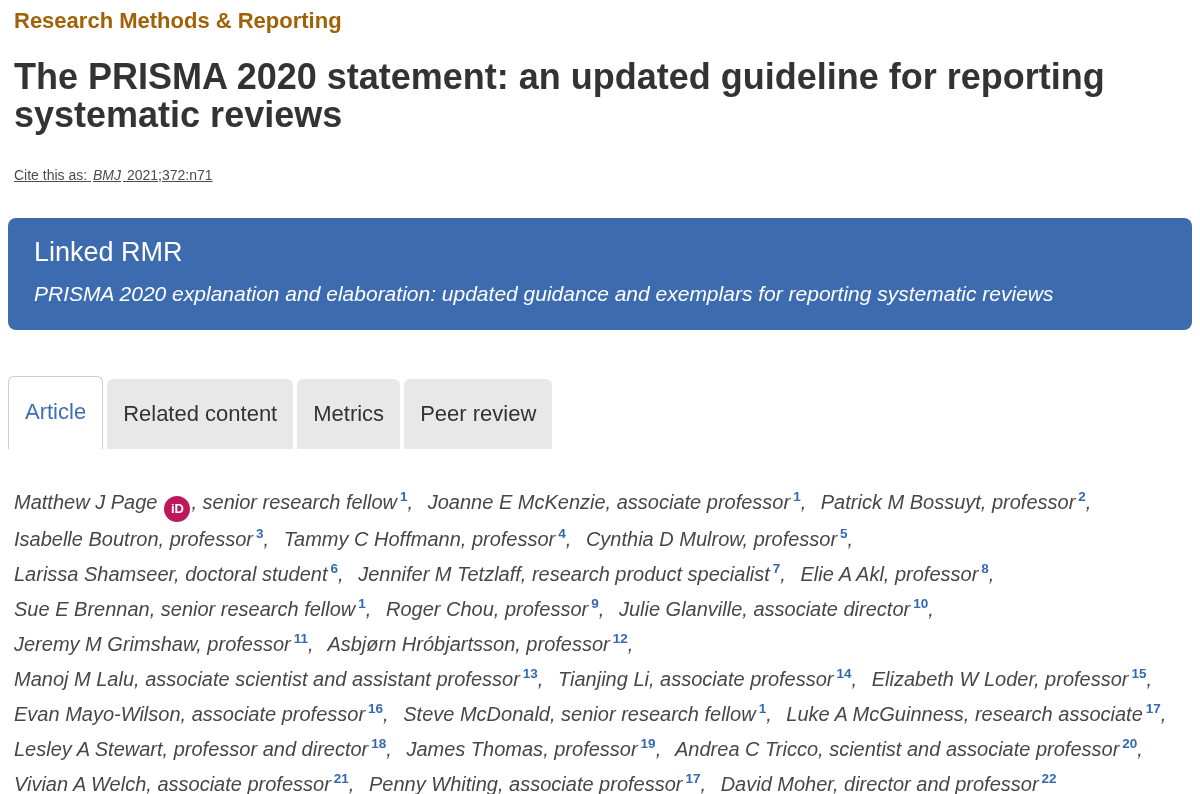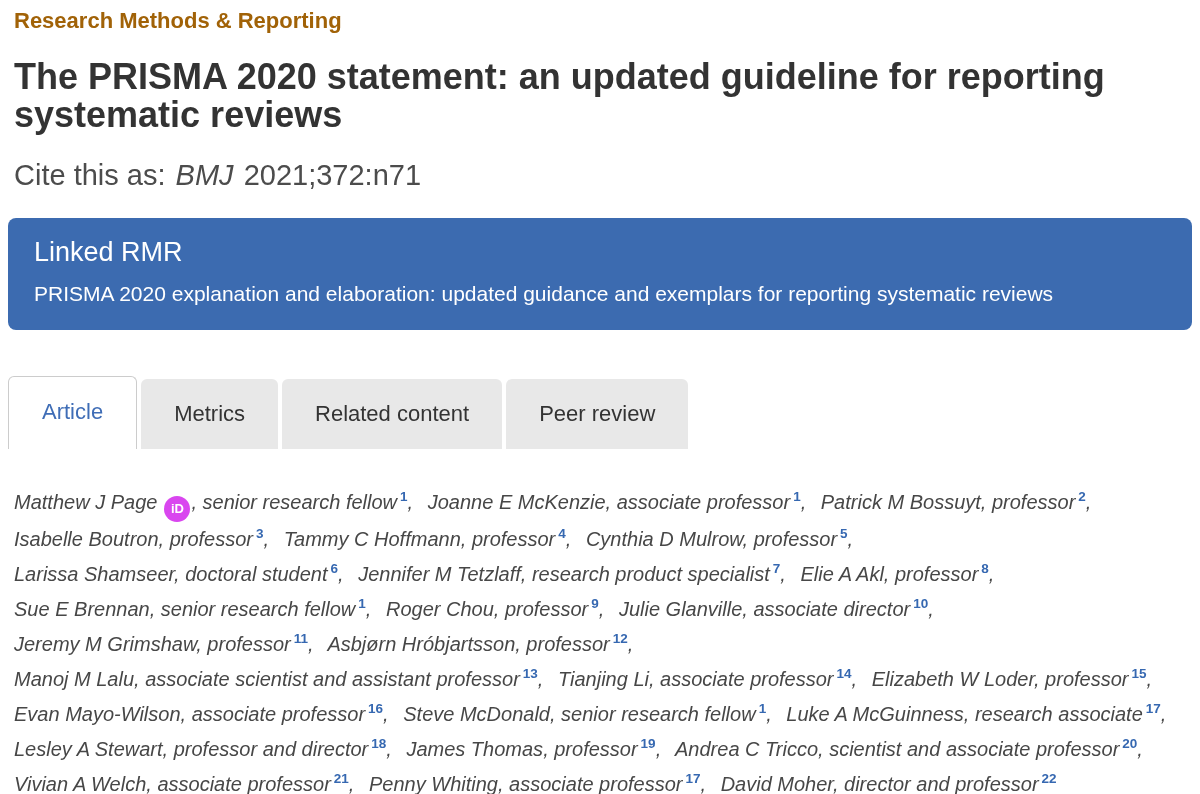--- a/index.html
+++ b/index.html
@@ -18,63 +18,63 @@
     color: #333333; font-size: 36px; font-weight: 700;
     line-height: 38px; margin-bottom: 26px;
   }
   .citation {
     color: #5a5a5a; font-size: 21px; line-height: 30px; margin-bottom: 4px;
   }
   .citation .journal { font-style: italic; margin-right: 8px; }
   .citation .yearvol { margin-right: 10px; }
   .doi-link { color: #4374bd; text-decoration: none; cursor: pointer; }
   .citeas {
-    color: #4c4c4c; font-size: 29px; line-height: 30px; margin-bottom: 28px;
+    color: #4c4c4c; font-size: 14px; line-height: 30px; margin-bottom: 28px; text-decoration: underline;
   }
   .citeas i { margin: 0 2px; }
 
   .linked-box {
     background: #3c6bb0; border-radius: 8px;
     margin: 0 -6px 46px -6px; padding: 19px 26px 24px 26px;
     color: #ffffff;
   }
   .linked-title { font-size: 27px; font-weight: 400; margin-bottom: 14px; }
   .linked-link {
     color: #ffffff; font-size: 21px; text-decoration: none;
-    cursor: pointer; display: inline-block;
+    cursor: pointer; display: inline-block; font-style: italic;
   }
 
   .tabs {
     margin: 0 -6px 30px -6px; display: flex; align-items: flex-end;
     height: 73px;
   }
   .tab {
     background: #e8e8e8; color: #333333; font-size: 22px;
-    height: 70px; line-height: 70px; padding: 0 33px;
+    height: 70px; line-height: 70px; padding: 0 16px;
     border-radius: 6px 6px 0 0; margin-right: 4px; cursor: pointer;
     white-space: nowrap;
   }
   .tab.active {
     background: #ffffff; color: #3f6db6;
     border: 1px solid #cccccc; border-bottom: none;
     height: 73px; line-height: 70px;
   }
 
   .authors {
     color: #474747; font-size: 20px; font-style: italic;
     line-height: 35px; padding-top: 6px;
   }
   .author { white-space: nowrap; margin-right: 9px; }
   .author sup {
     color: #3668b1; font-weight: 700; font-size: 13.5px;
     font-style: normal; margin-left: 3px; line-height: 0;
   }
   .orcid {
     display: inline-block; width: 26px; height: 26px; border-radius: 50%;
-    background: #d946ef; color: #ffffff; font-style: normal; font-weight: 700;
+    background: #be185d; color: #ffffff; font-style: normal; font-weight: 700;
     font-size: 13px; line-height: 26px; text-align: center;
     vertical-align: -4px; margin: 0 1px 0 7px; cursor: pointer;
   }
 </style>
 </head>
 <body>
 
 <div class="page">
 
   <div class="category">Research Methods &amp; Reporting</div>
@@ -88,20 +88,20 @@
     <span>2021;372:n71</span>
   </p>
 
   <div class="linked-box">
     <div class="linked-title">Linked RMR</div>
     <a class="linked-link">PRISMA 2020 explanation and elaboration: updated guidance and exemplars for reporting systematic reviews</a>
   </div>
 
   <div class="tabs" id="tabs">
       <div class="tab active">Article</div>
+      <div class="tab">Related content</div>
       <div class="tab">Metrics</div>
-      <div class="tab">Related content</div>
       <div class="tab">Peer review</div>
     </div>
 
   <div class="authors" id="authors"><span class="author"><span>Matthew J Page</span><span class="orcid">iD</span>, senior research fellow<sup>1</sup>,</span> <span class="author"><span>Joanne E McKenzie</span>, associate professor<sup>1</sup>,</span> <span class="author"><span>Patrick M Bossuyt</span>, professor<sup>2</sup>,</span> <span class="author"><span>Isabelle Boutron</span>, professor<sup>3</sup>,</span> <span class="author"><span>Tammy C Hoffmann</span>, professor<sup>4</sup>,</span> <span class="author"><span>Cynthia D Mulrow</span>, professor<sup>5</sup>,</span> <span class="author"><span>Larissa Shamseer</span>, doctoral student<sup>6</sup>,</span> <span class="author"><span>Jennifer M Tetzlaff</span>, research product specialist<sup>7</sup>,</span> <span class="author"><span>Elie A Akl</span>, professor<sup>8</sup>,</span> <span class="author"><span>Sue E Brennan</span>, senior research fellow<sup>1</sup>,</span> <span class="author"><span>Roger Chou</span>, professor<sup>9</sup>,</span> <span class="author"><span>Julie Glanville</span>, associate director<sup>10</sup>,</span> <span class="author"><span>Jeremy M Grimshaw</span>, professor<sup>11</sup>,</span> <span class="author"><span>Asbjørn Hróbjartsson</span>, professor<sup>12</sup>,</span> <span class="author"><span>Manoj M Lalu</span>, associate scientist and assistant professor<sup>13</sup>,</span> <span class="author"><span>Tianjing Li</span>, associate professor<sup>14</sup>,</span> <span class="author"><span>Elizabeth W Loder</span>, professor<sup>15</sup>,</span> <span class="author"><span>Evan Mayo-Wilson</span>, associate professor<sup>16</sup>,</span> <span class="author"><span>Steve McDonald</span>, senior research fellow<sup>1</sup>,</span> <span class="author"><span>Luke A McGuinness</span>, research associate<sup>17</sup>,</span> <span class="author"><span>Lesley A Stewart</span>, professor and director<sup>18</sup>,</span> <span class="author"><span>James Thomas</span>, professor<sup>19</sup>,</span> <span class="author"><span>Andrea C Tricco</span>, scientist and associate professor<sup>20</sup>,</span> <span class="author"><span>Vivian A Welch</span>, associate professor<sup>21</sup>,</span> <span class="author"><span>Penny Whiting</span>, associate professor<sup>17</sup>,</span> <span class="author"><span>David Moher</span>, director and professor<sup>22</sup></span> </div>
 
 </div>
 
 </body></html>

